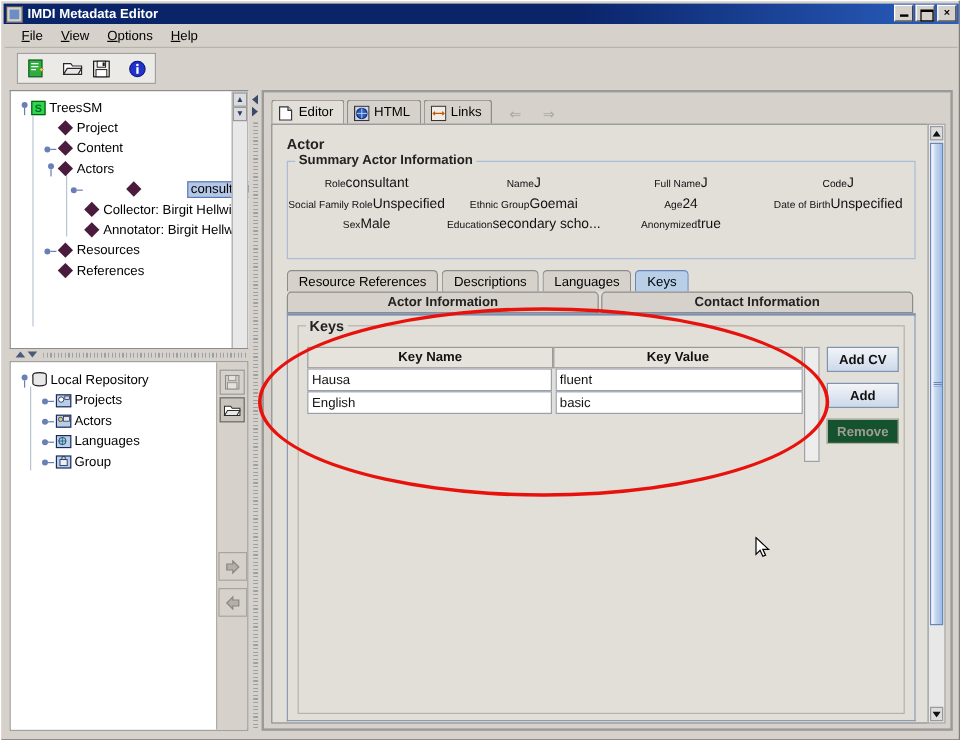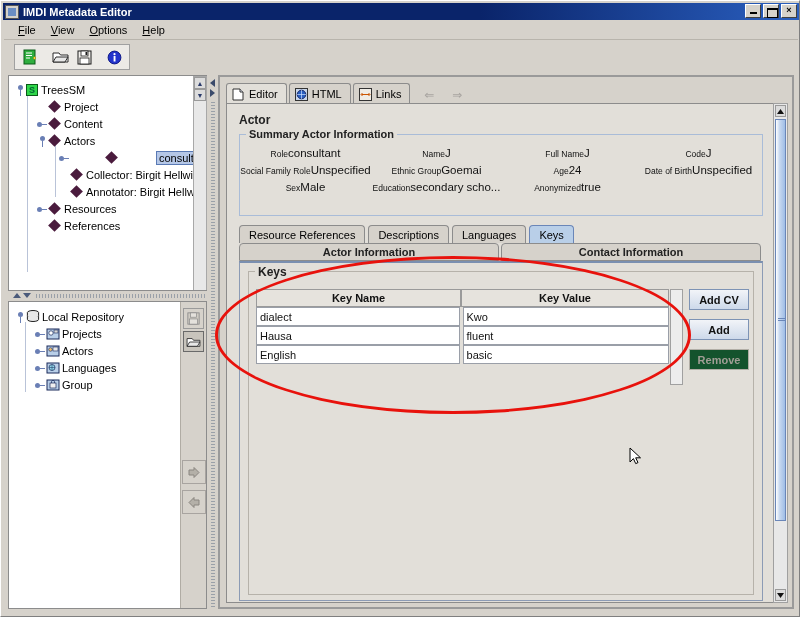--- a/index.html
+++ b/index.html
@@ -779,24 +779,20 @@
         <div id="innerpanel">
           <div id="keysbox">
             <div id="keyslegend">Keys</div>
 
             <div id="keystable">
               <div id="keyshdr">
                 <div class="kh n">Key Name</div>
                 <div class="kh v">Key Value</div>
               </div>
               <div class="krow">
-                <div class="kcell n">dialect</div>
-                <div class="kcell v">Kwo</div>
-              </div>
-              <div class="krow">
                 <div class="kcell n">Hausa</div>
                 <div class="kcell v">fluent</div>
               </div>
               <div class="krow">
                 <div class="kcell n">English</div>
                 <div class="kcell v">basic</div>
               </div>
             </div>
 
             <div id="tblscroll"></div>

